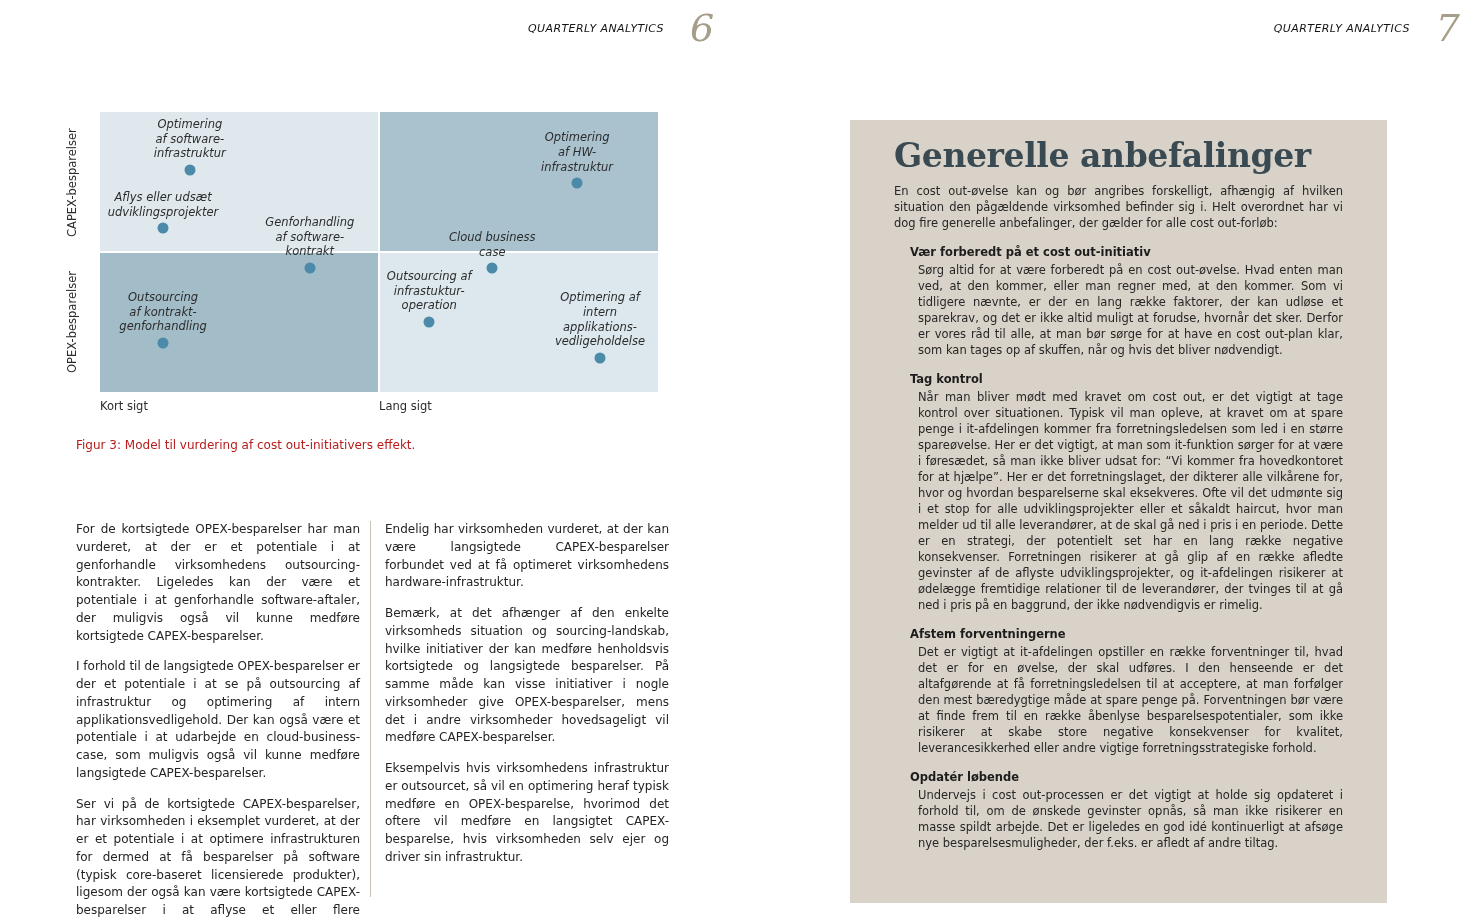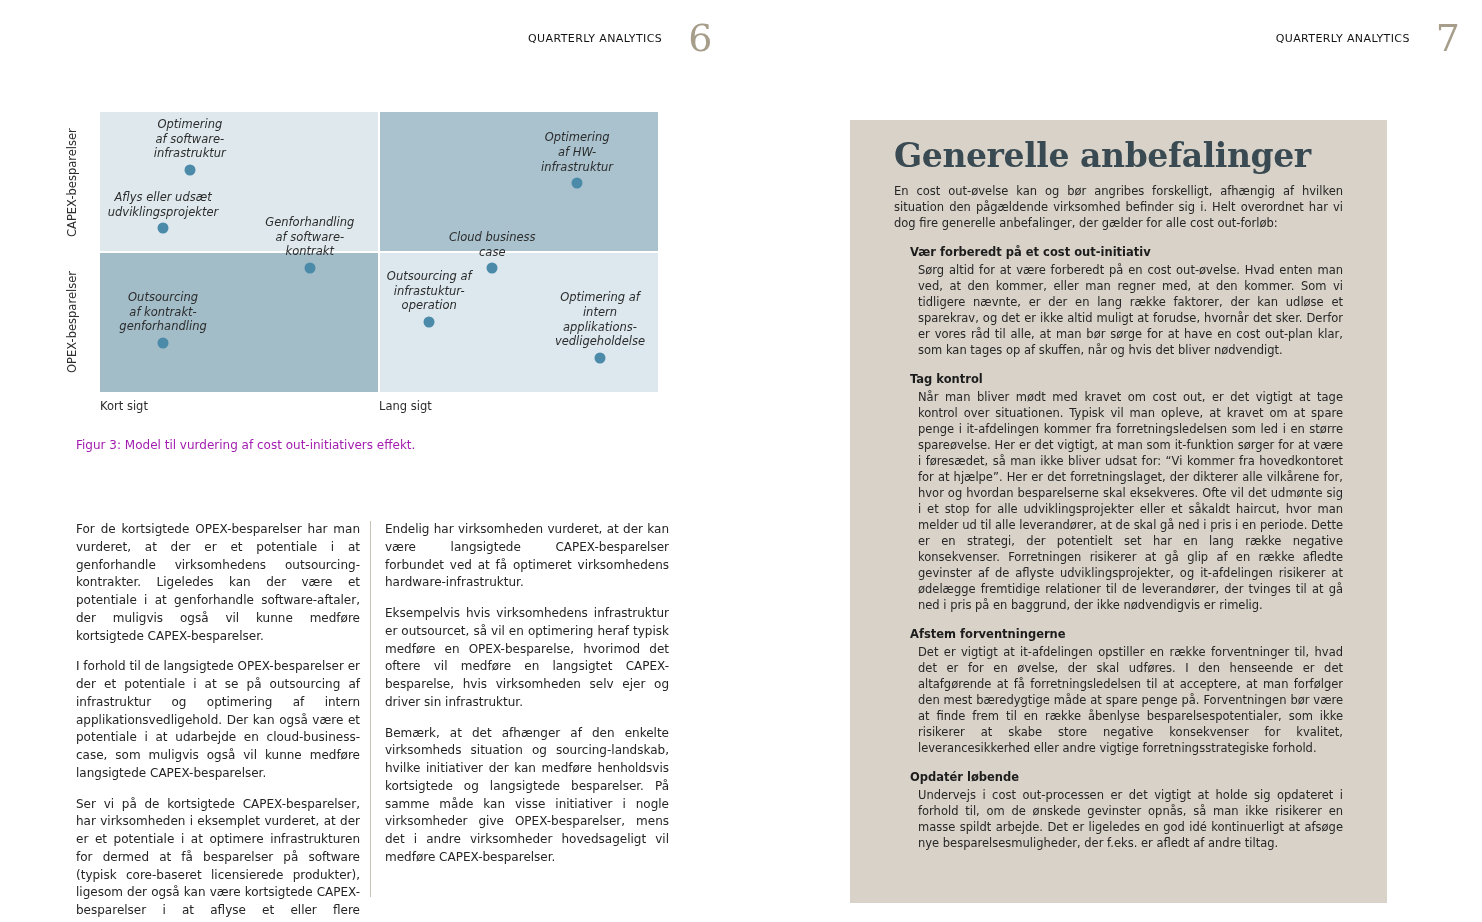--- a/index.html
+++ b/index.html
@@ -7,21 +7,21 @@
   body {
     width:1482px; height:922px;
     background:#ffffff;
     font-family:"DejaVu Sans", sans-serif;
     color:#232323;
     overflow:hidden;
   }
   .spread { position:relative; width:1482px; height:922px; background:#ffffff; overflow:hidden; }
 
   
-  .page-header { position:absolute; top:14px; height:48px; display:flex; align-items:center; gap:26px; }
+  .page-header { position:absolute; top:4px; height:48px; display:flex; align-items:center; gap:26px;font-style:italic; }
   #header-left { left:528px; }
   #header-right { right:22px; }
   .header-label { font-size:11px; letter-spacing:0.4px; color:#141414; }
   .header-pagenum { font-family:"DejaVu Serif", serif; font-size:38px; color:#a69d8a; line-height:1; }
 
   
   #chart { position:absolute; left:100px; top:112px; width:558px; height:280px;font-style:italic; }
   .quadrants { position:absolute; inset:0; display:grid; grid-template-columns:1fr 1fr; grid-template-rows:1fr 1fr; gap:2px; background:#ffffff; }
   .quadrant { width:100%; height:100%; }
   #chart-points { position:absolute; inset:0; }
@@ -35,21 +35,21 @@
     position:absolute; left:62px; width:20px;
     display:flex; align-items:center; justify-content:center;
     writing-mode:vertical-rl; transform:rotate(180deg);
     font-size:11.5px; color:#2c2c2c;
   }
   #ylabel-capex { top:112px; height:141px; }
   #ylabel-opex  { top:253px; height:139px; }
   .x-axis-label { position:absolute; top:399px; width:279px; font-size:11.5px; color:#2c2c2c; }
   #xlabel-kort { left:100px; }
   #xlabel-lang { left:379px; }
-  #figure-caption { position:absolute; left:76px; top:438px; font-size:12px; color:#a21caf; }
+  #figure-caption { position:absolute; left:76px; top:438px; font-size:12px; color:#b91c1c; }
 
   
   .body-column { position:absolute; top:521px; width:284px; }
   #body-column-1 { left:76px; }
   #body-column-2 { left:385px; }
   .body-column p { margin:0 0 13px 0; font-size:12px; line-height:1.48; text-align:justify; color:#242424; }
   #column-divider { position:absolute; left:370px; top:521px; width:1px; height:376px; background:#c8c1b6; }
 
   
   #panel {
@@ -131,22 +131,22 @@
   <div id="figure-caption">Figur 3: Model til vurdering af cost out-initiativers effekt.</div>
 
   <div class="body-column" id="body-column-1">
       <p>For de kortsigtede OPEX-besparelser har man vurderet, at der er et potentiale i at genforhandle virksomhedens outsourcing-kontrakter. Ligeledes kan der være et potentiale i at genforhandle software-aftaler, der muligvis også vil kunne medføre kortsigtede CAPEX-besparelser.</p>
       <p>I forhold til de langsigtede OPEX-besparelser er der et potentiale i at se på outsourcing af infrastruktur og optimering af intern applikationsvedligehold. Der kan også være et potentiale i at udarbejde en cloud-business-case, som muligvis også vil kunne medføre langsigtede CAPEX-besparelser.</p>
       <p>Ser vi på de kortsigtede CAPEX-besparelser, har virksomheden i eksemplet vurderet, at der er et potentiale i at optimere infrastrukturen for dermed at få besparelser på software (typisk core-baseret licensierede produkter), ligesom der også kan være kortsigtede CAPEX-besparelser i at aflyse et eller flere udviklingsprojekter.</p>
     </div>
   <div id="column-divider"></div>
   <div class="body-column" id="body-column-2">
       <p>Endelig har virksomheden vurderet, at der kan være langsigtede CAPEX-besparelser forbundet ved at få optimeret virksomhedens hardware-infrastruktur.</p>
+      <p>Bemærk, at det afhænger af den enkelte virksomheds situation og sourcing-landskab, hvilke initiativer der kan medføre henholdsvis kortsigtede og langsigtede besparelser. På samme måde kan visse initiativer i nogle virksomheder give OPEX-besparelser, mens det i andre virksomheder hovedsageligt vil medføre CAPEX-besparelser.</p>
       <p>Eksempelvis hvis virksomhedens infrastruktur er outsourcet, så vil en optimering heraf typisk medføre en OPEX-besparelse, hvorimod det oftere vil medføre en langsigtet CAPEX-besparelse, hvis virksomheden selv ejer og driver sin infrastruktur.</p>
-      <p>Bemærk, at det afhænger af den enkelte virksomheds situation og sourcing-landskab, hvilke initiativer der kan medføre henholdsvis kortsigtede og langsigtede besparelser. På samme måde kan visse initiativer i nogle virksomheder give OPEX-besparelser, mens det i andre virksomheder hovedsageligt vil medføre CAPEX-besparelser.</p>
     </div>
 
   <div id="panel" style="background: rgb(216, 210, 200);">
     <div id="panel-title">
       <span>Generelle anbefalinger</span>
     </div>
     <div id="panel-intro">En cost out-øvelse kan og bør angribes forskelligt, afhængig af hvilken situation den pågældende virksomhed befinder sig i. Helt overordnet har vi dog fire generelle anbefalinger, der gælder for alle cost out-forløb:</div>
     <div id="panel-sections">
         <div class="section-heading">Vær forberedt på et cost out-initiativ</div>
         <div class="section-body">Sørg altid for at være forberedt på en cost out-øvelse. Hvad enten man ved, at den kommer, eller man regner med, at den kommer. Som vi tidligere nævnte, er der en lang række faktorer, der kan udløse et sparekrav, og det er ikke altid muligt at forudse, hvornår det sker. Derfor er vores råd til alle, at man bør sørge for at have en cost out-plan klar, som kan tages op af skuffen, når og hvis det bliver nødvendigt.</div>

